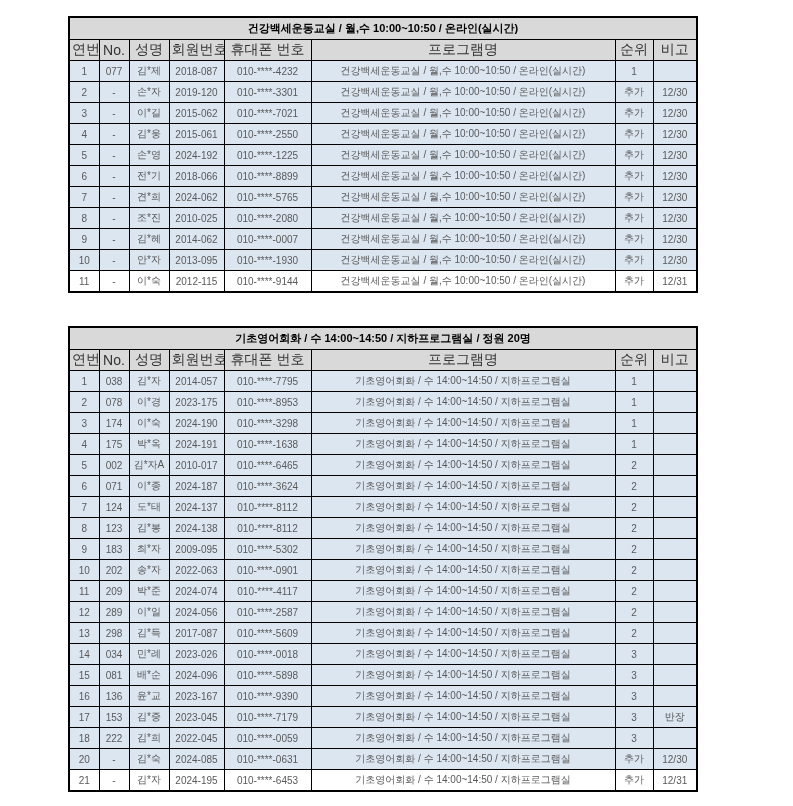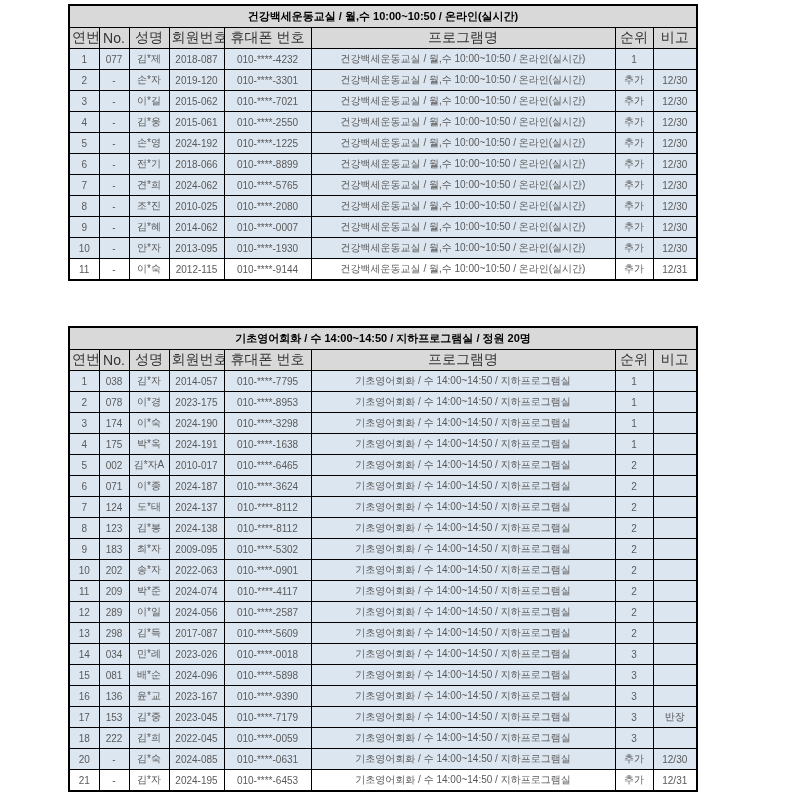--- a/index.html
+++ b/index.html
@@ -16,21 +16,21 @@
     overflow: hidden;
   }
   table.roster {
     position: absolute;
     left: 68px;
     width: 628px;
     border-collapse: collapse;
     table-layout: fixed;
     border: 2px solid #000000;
   }
-  table.roster[data-table="0"] { top: 4px; }
+  table.roster[data-table="0"] { top: 16px; }
   table.roster[data-table="1"] { top: 310px; margin-top: 16px; }
 
   col.c-num    { width: 30px; }
   col.c-no     { width: 30px; }
   col.c-name   { width: 40px; }
   col.c-member { width: 55px; }
   col.c-phone  { width: 87px; }
   col.c-prog   { width: 304px; }
   col.c-rank   { width: 38px; }
   col.c-note   { width: 44px; }

